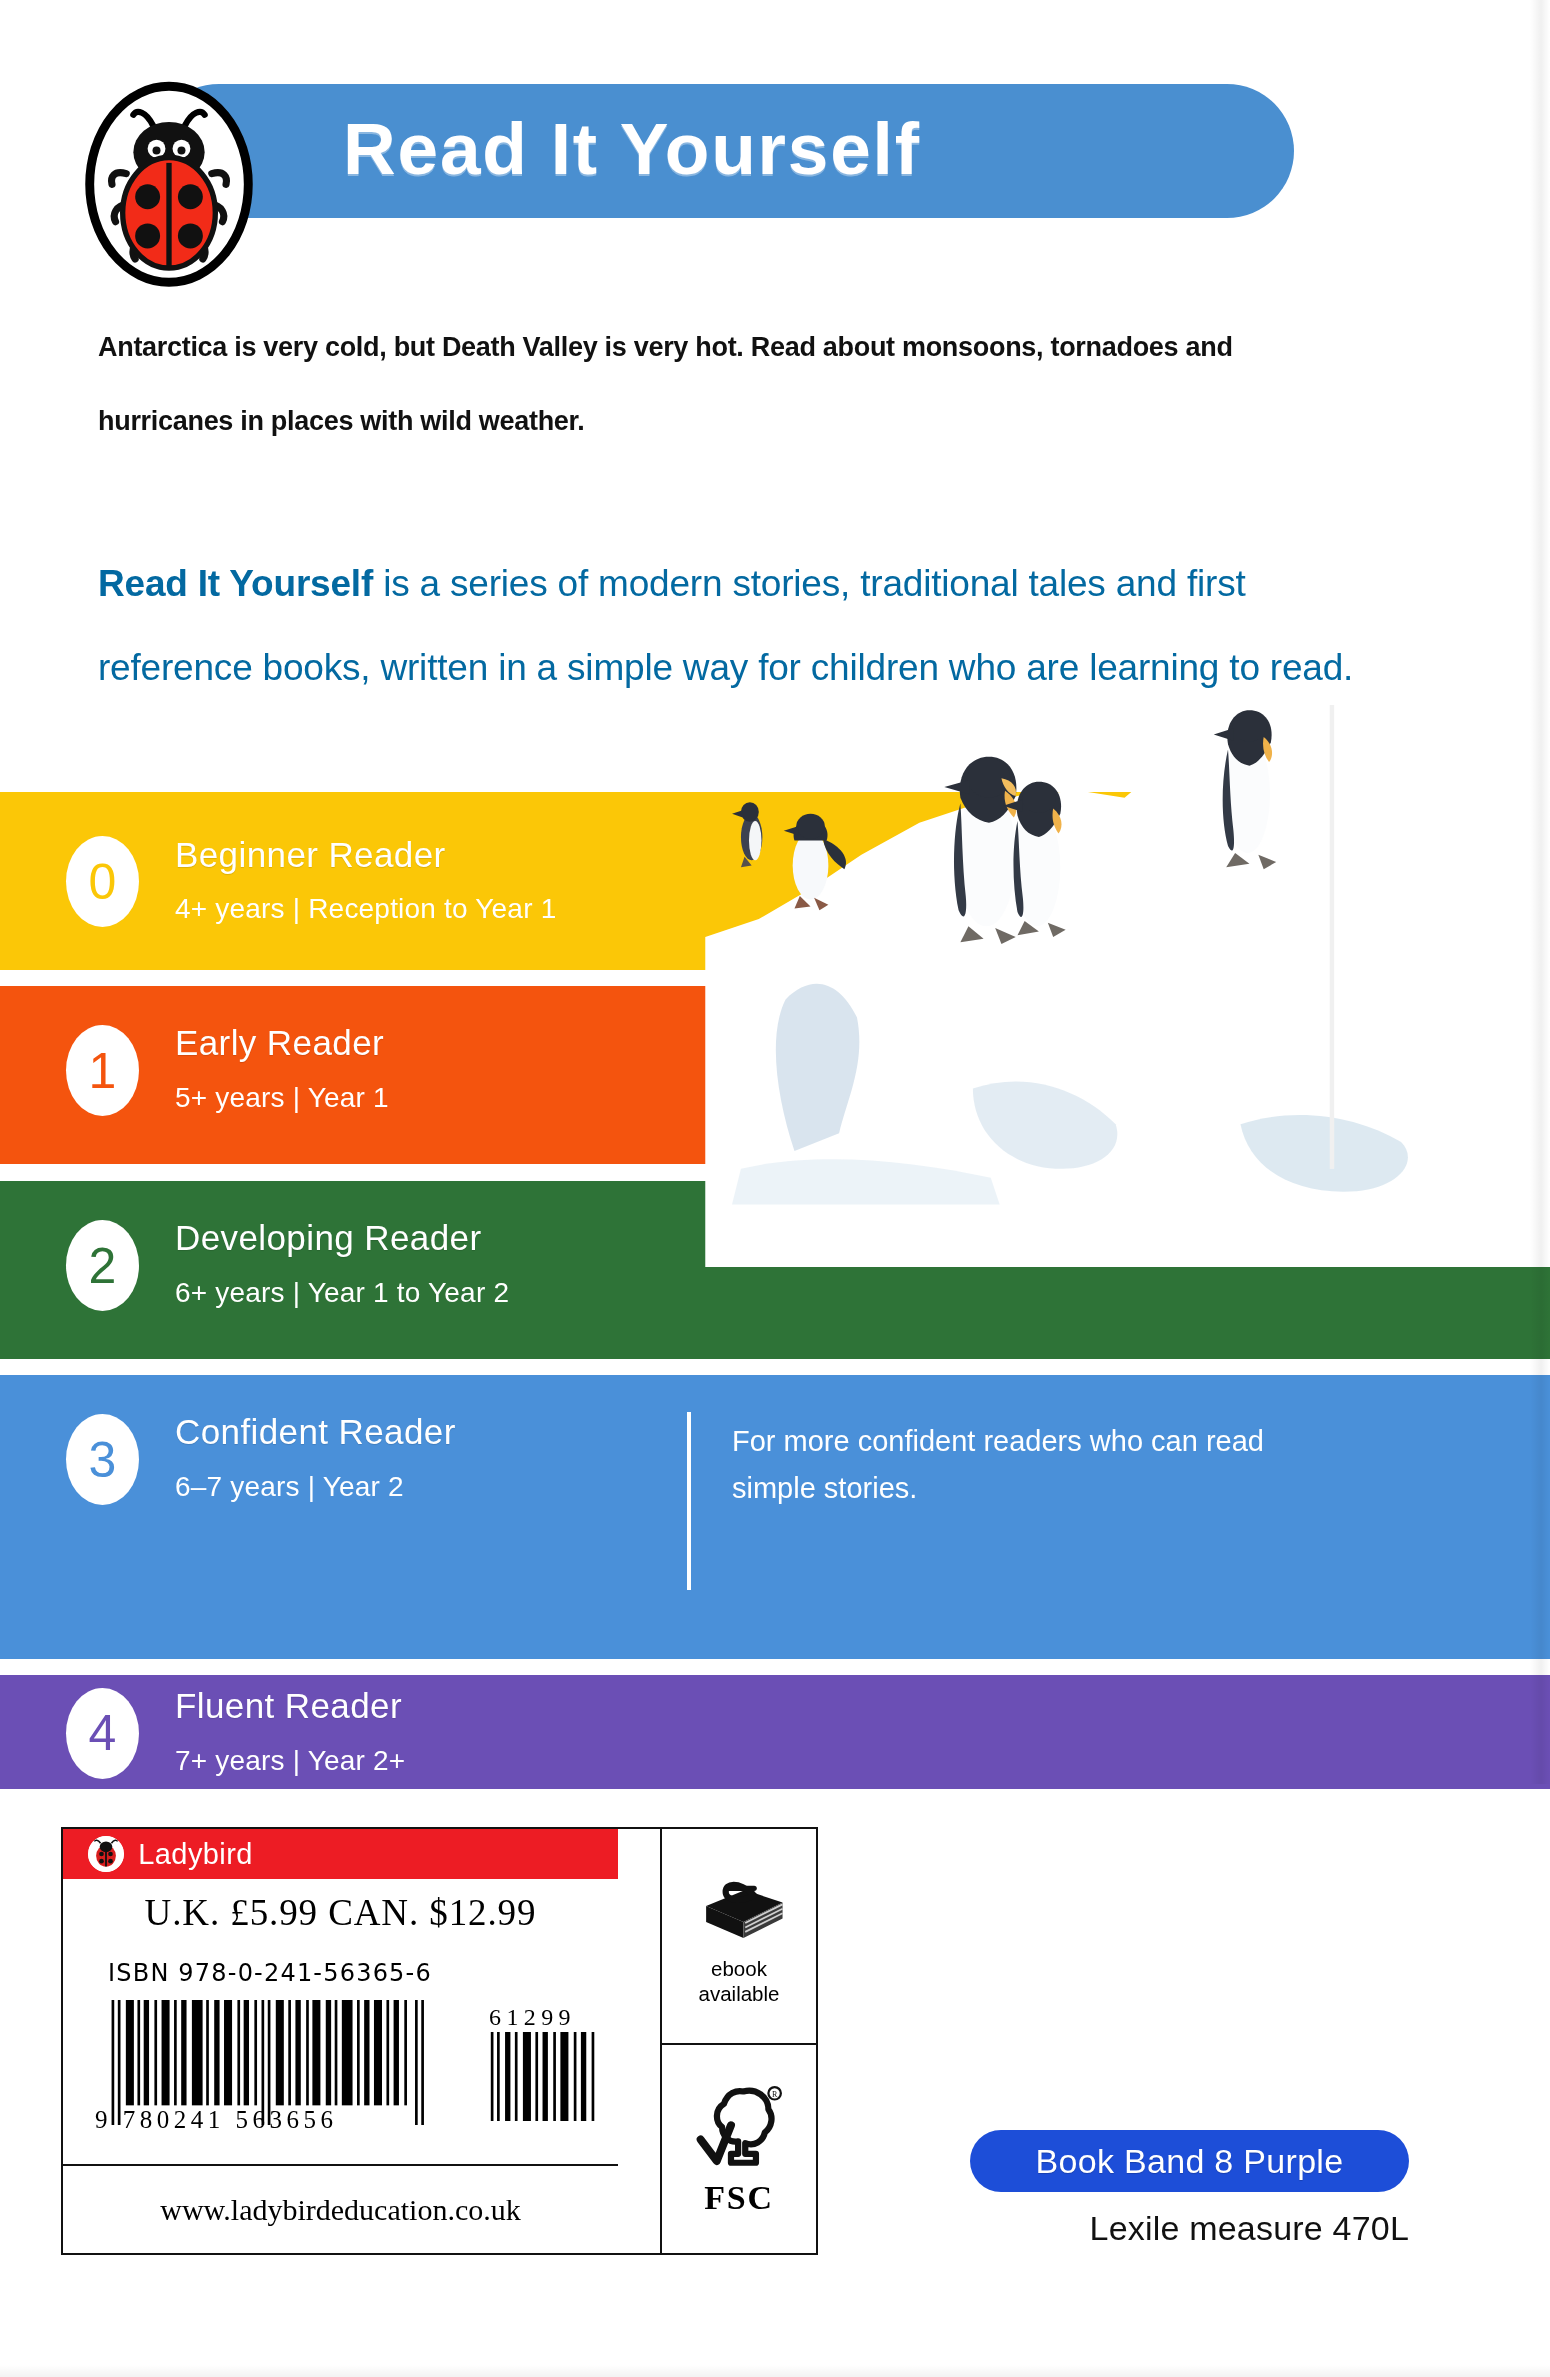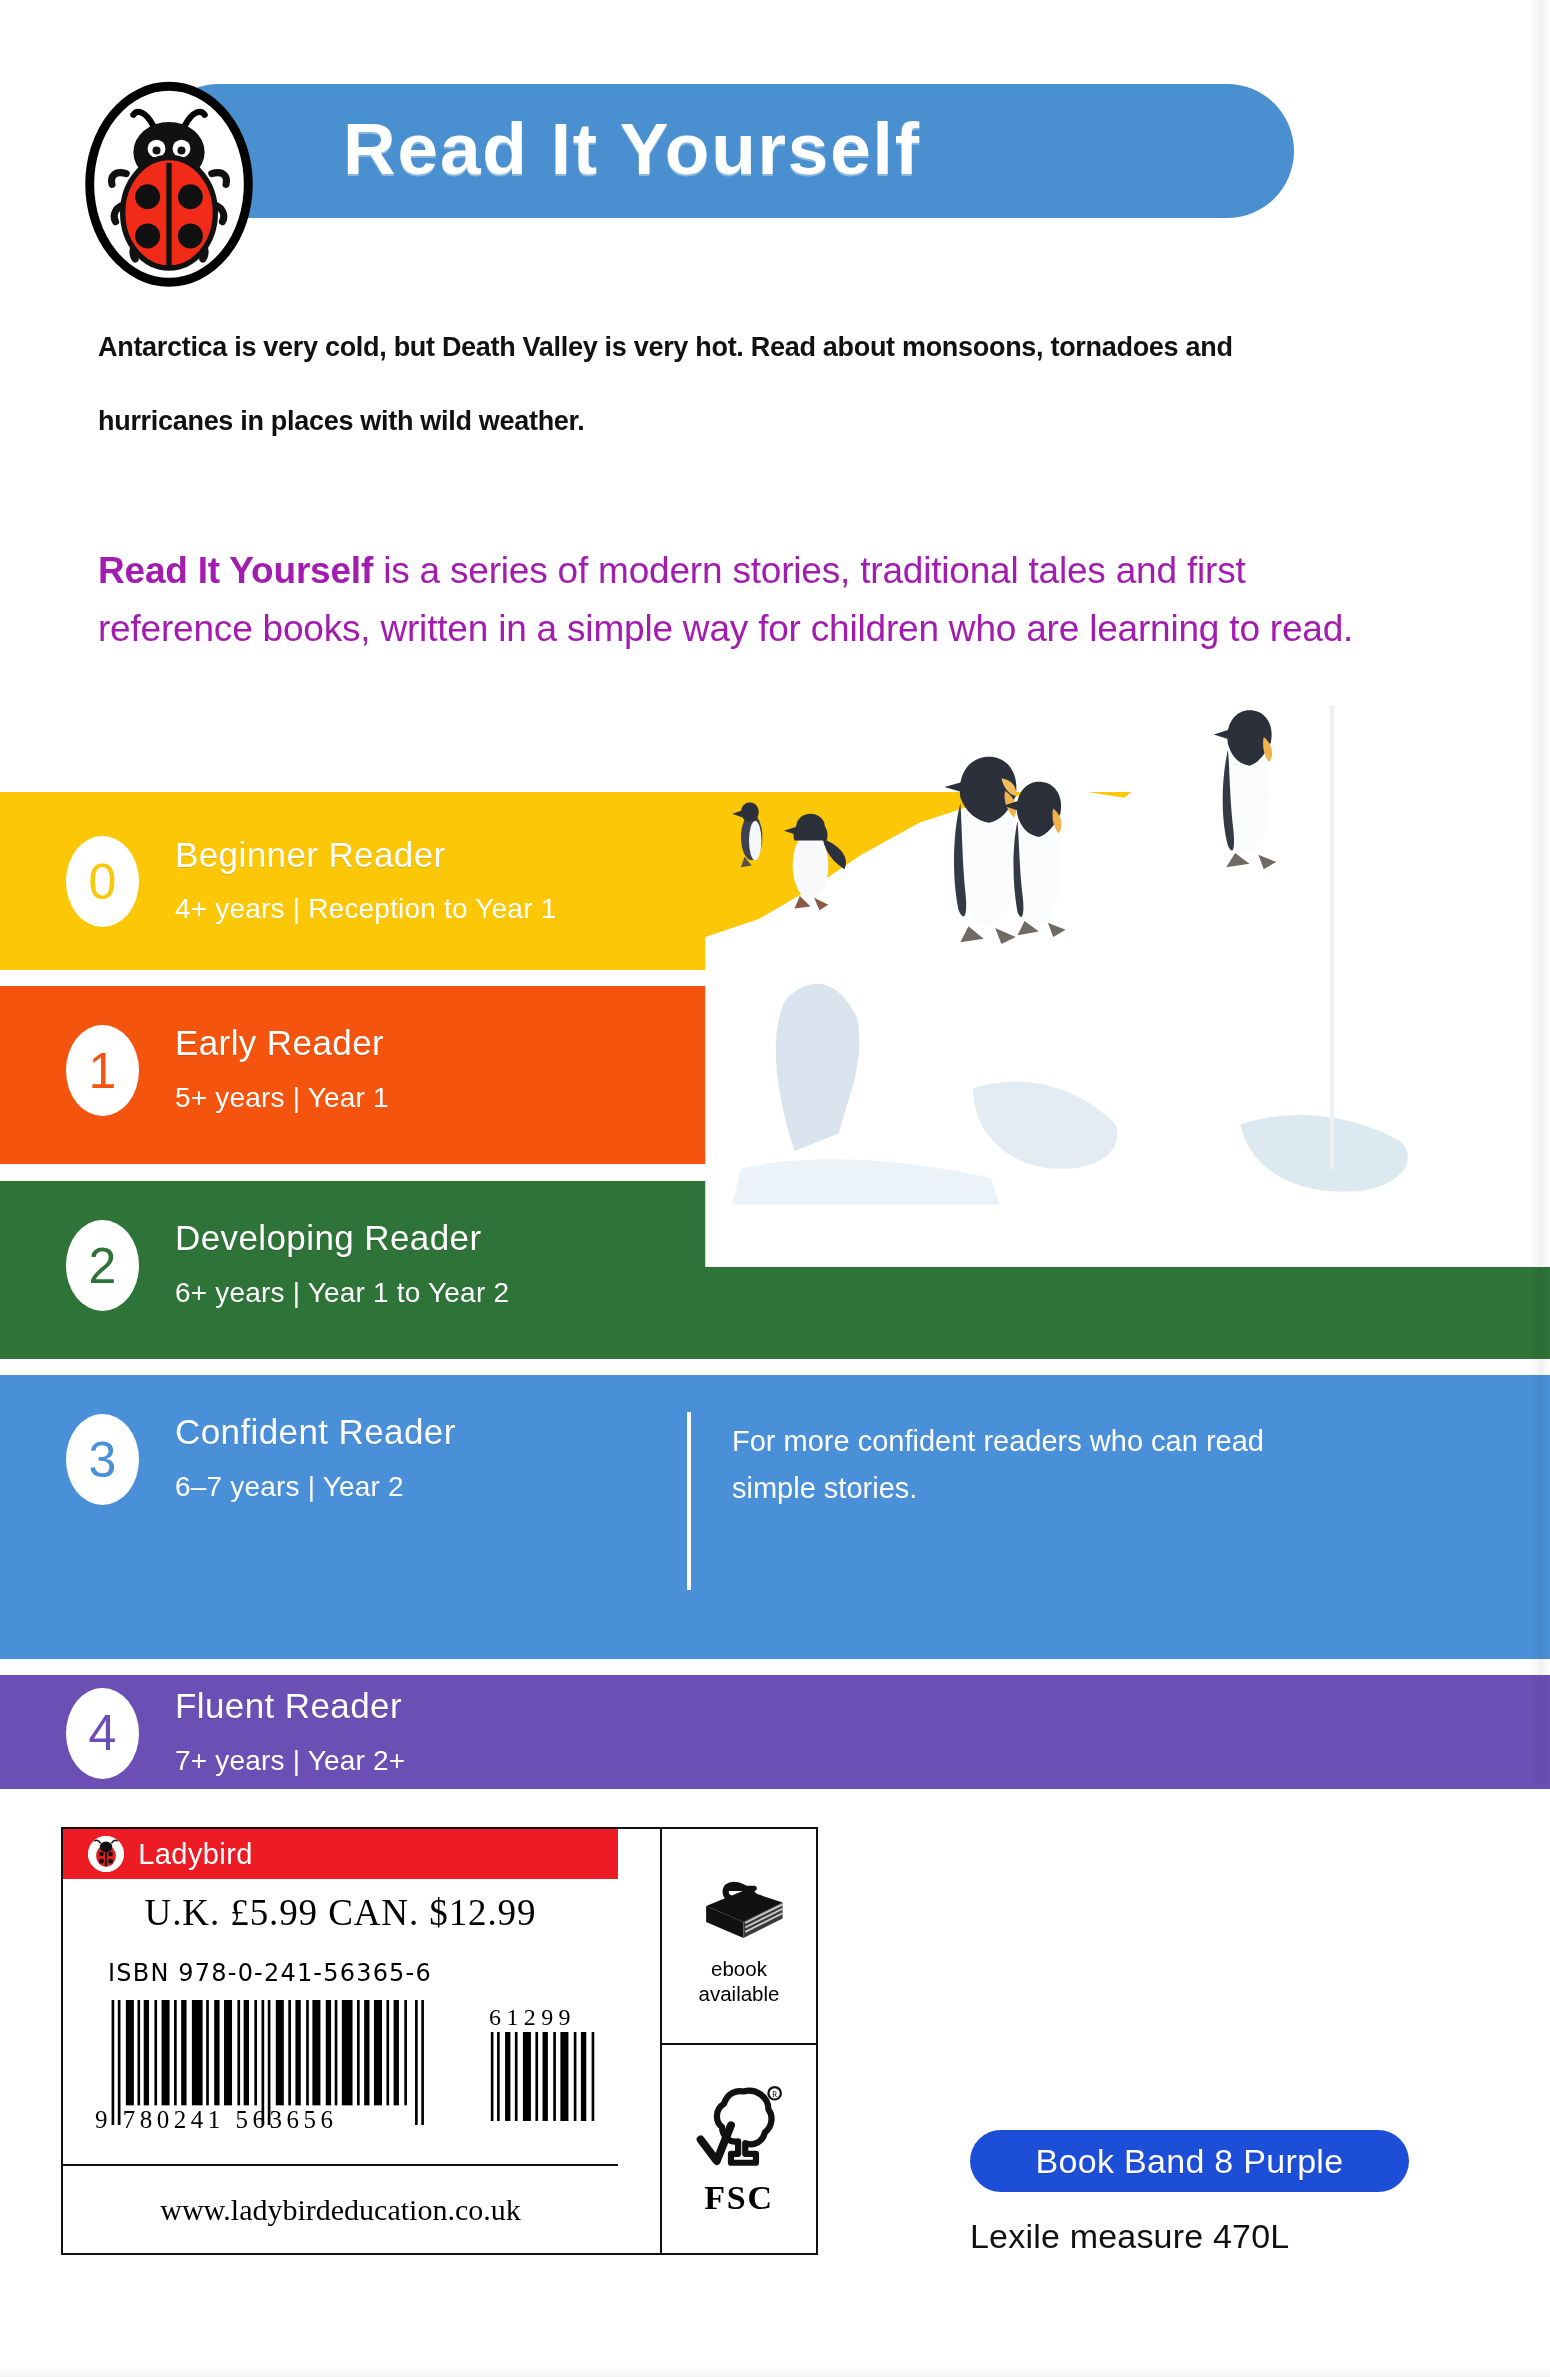--- a/index.html
+++ b/index.html
@@ -73,22 +73,22 @@
     color: #111111;
     line-height: 74px;
     letter-spacing: -0.3px;
   }
   .blurb-regular {
     position: absolute;
     left: 98px; top: 542px;
     width: 1267px;
     font-size: 37px;
     font-weight: normal;
-    color: #a21caf;
-    line-height: 58px;
+    color: #0369a1;
+    line-height: 84px;
     letter-spacing: -0.2px;
   }
   .blurb-regular b { font-weight: bold; }
 
   
   .bands {
     position: absolute;
     left: 0; top: 792px;
     width: 100%;
     height: 990px;
@@ -294,25 +294,24 @@
     justify-content: center;
     color: #ffffff;
     font-size: 34px;
     letter-spacing: 0.3px;
     text-shadow: 0 0.9px 0.9px rgba(0,0,0,0.18);
   }
   .lexile {
     position: absolute;
     left: 970px; top: 2209px;
     width: 439px;
-    text-align: left;
+    text-align: right;
     font-size: 34px;
     color: #111111;
     letter-spacing: 0.2px;
-    margin-top: 8px;
   }
 </style>
 </head>
 <body>
 
 <div id="page">
 
   <div class="header">
 
     <div class="title-pill" style="background: rgb(74, 143, 208);"></div>

